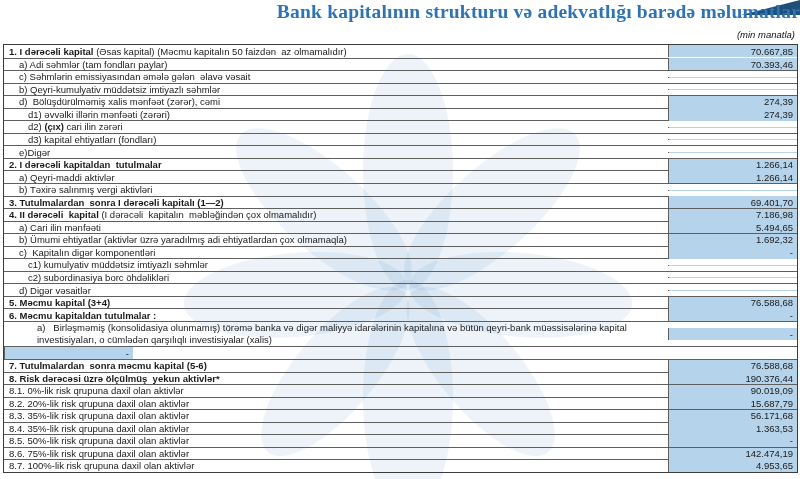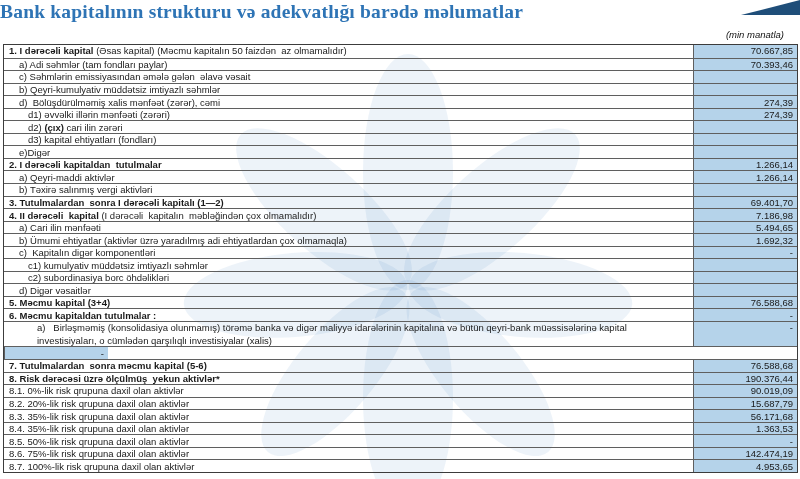--- a/index.html
+++ b/index.html
@@ -10,47 +10,47 @@
     --text:#1a1a1a;
   }
   html,body{margin:0;padding:0;}
   body{
     width:800px;height:479px;position:relative;overflow:hidden;
     background:#ffffff;font-family:"Liberation Sans",sans-serif;color:var(--text);
   }
   .watermark{position:absolute;left:0;top:0;width:800px;height:479px;z-index:0;pointer-events:none;}
   .corner-triangle{position:absolute;top:0;right:0;z-index:1;}
   .page-title{
-    position:absolute;top:1px;left:0;right:0;z-index:2;text-align:left;
+    position:absolute;top:1px;left:0;right:0;z-index:2;text-align:right;
     font-family:"Liberation Serif",serif;font-weight:bold;font-size:19.5px;
     color:var(--title-blue);letter-spacing:0.2px;
   }
   .unit-note{
-    position:absolute;top:29px;right:16px;z-index:2;
+    position:absolute;top:29px;right:5px;z-index:2;
     font-style:italic;font-size:9.5px;color:#111;
   }
   .capital-table{
     position:absolute;left:3px;top:44px;width:793px;z-index:2;
     border:1px solid var(--border-outer);
     background:transparent;
   }
-  .row{display:flex;height:12.55px;box-sizing:border-box;border-top:1px solid var(--border-inner);}
+  .row{display:flex;height:12.55px;box-sizing:border-box;border-top:1px solid var(--border-inner);align-items:center;}
   .row:first-child{border-top:none;}
   .row.tall{height:25.4px;}
   .cell-label{
     flex:1;box-sizing:border-box;overflow:hidden;
     font-size:9.5px;line-height:11.7px;white-space:pre;
     padding-top:0.4px;padding-right:4px;
   }
   .tall .cell-label{white-space:pre-wrap;line-height:12.2px;margin-left:28px;}
   .indent0{padding-left:5px;}
   .indent1{padding-left:15px;}
   .indent2{padding-left:24px;}
   .cell-value{
-    width:104px;box-sizing:border-box;flex:none;
+    width:129px;box-sizing:border-box;flex:none;
     border-left:1px solid var(--border-inner);
     background:var(--cell-bg);
     text-align:right;font-size:9.5px;line-height:11.7px;
     padding:0.4px 4px 0 2px;overflow:hidden;
   }
   .bold{font-weight:bold;}
 </style>
 </head>
 <body>
 

